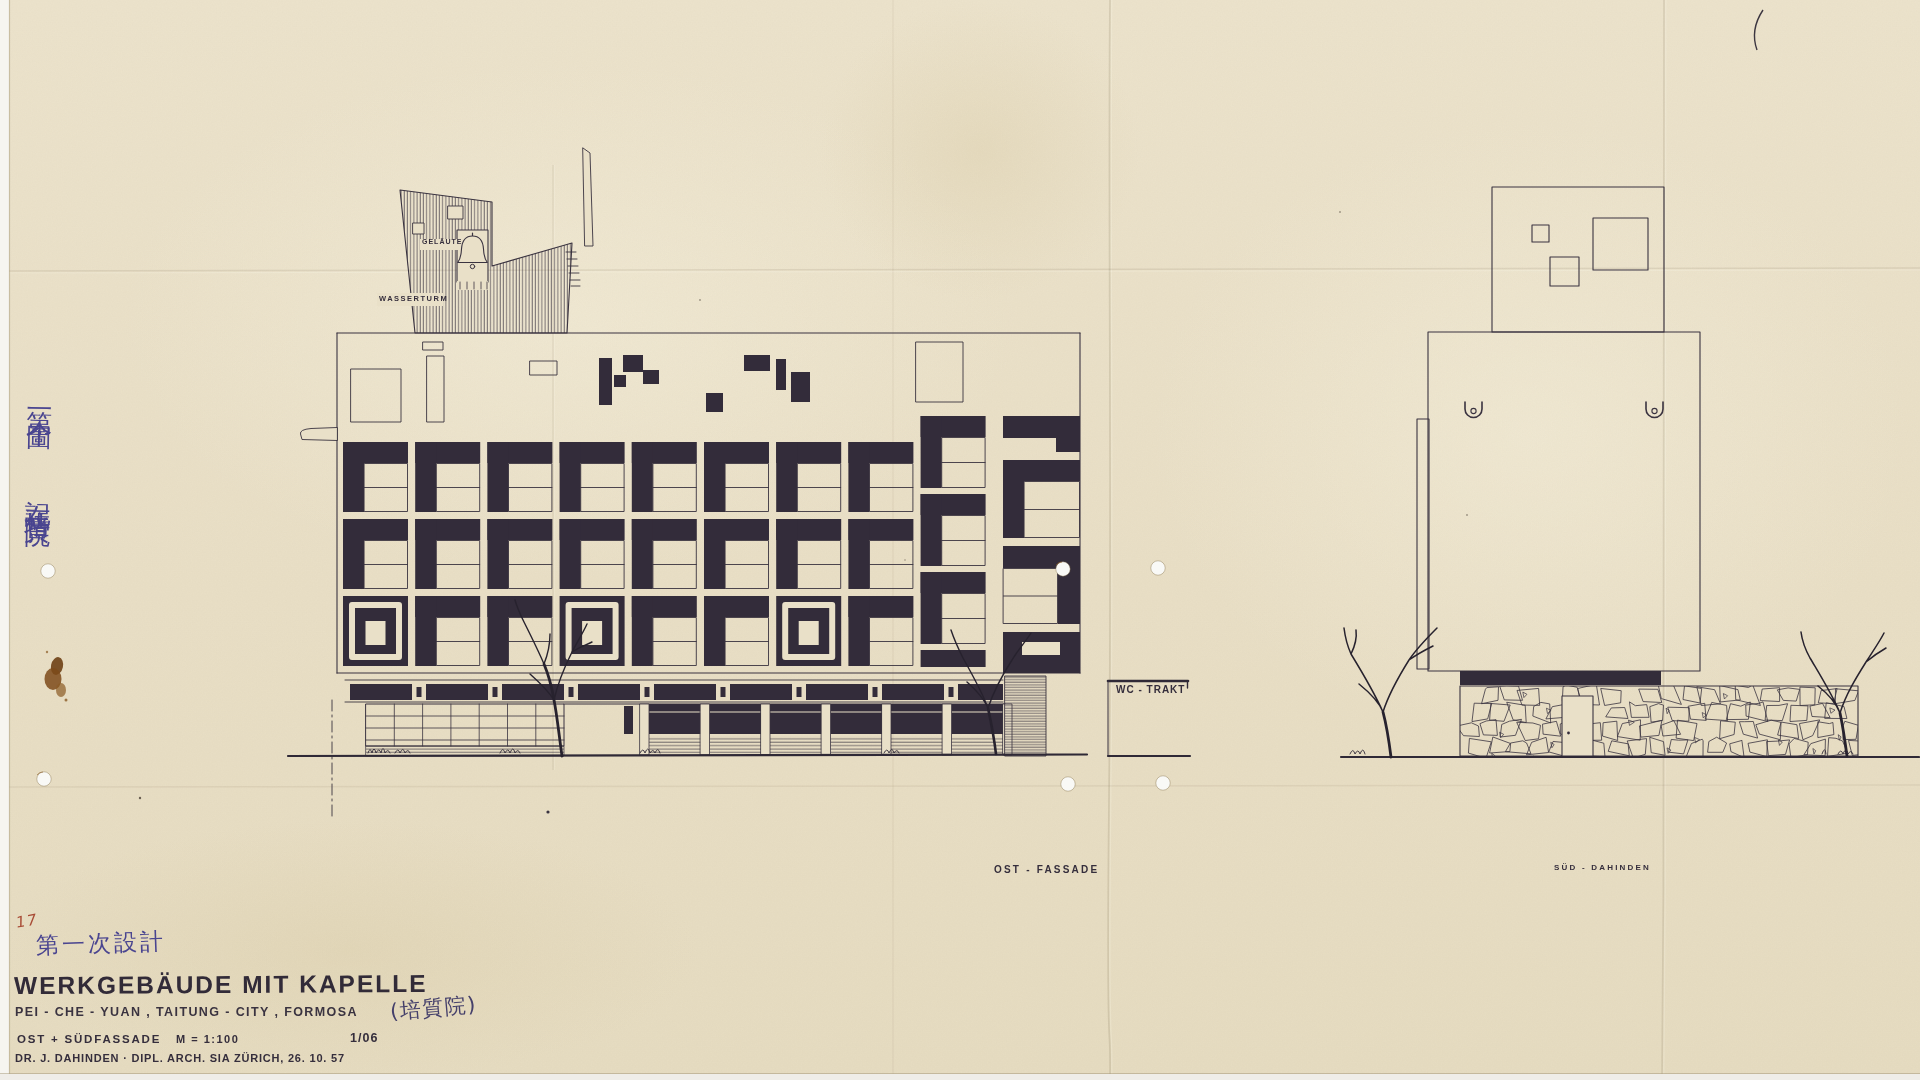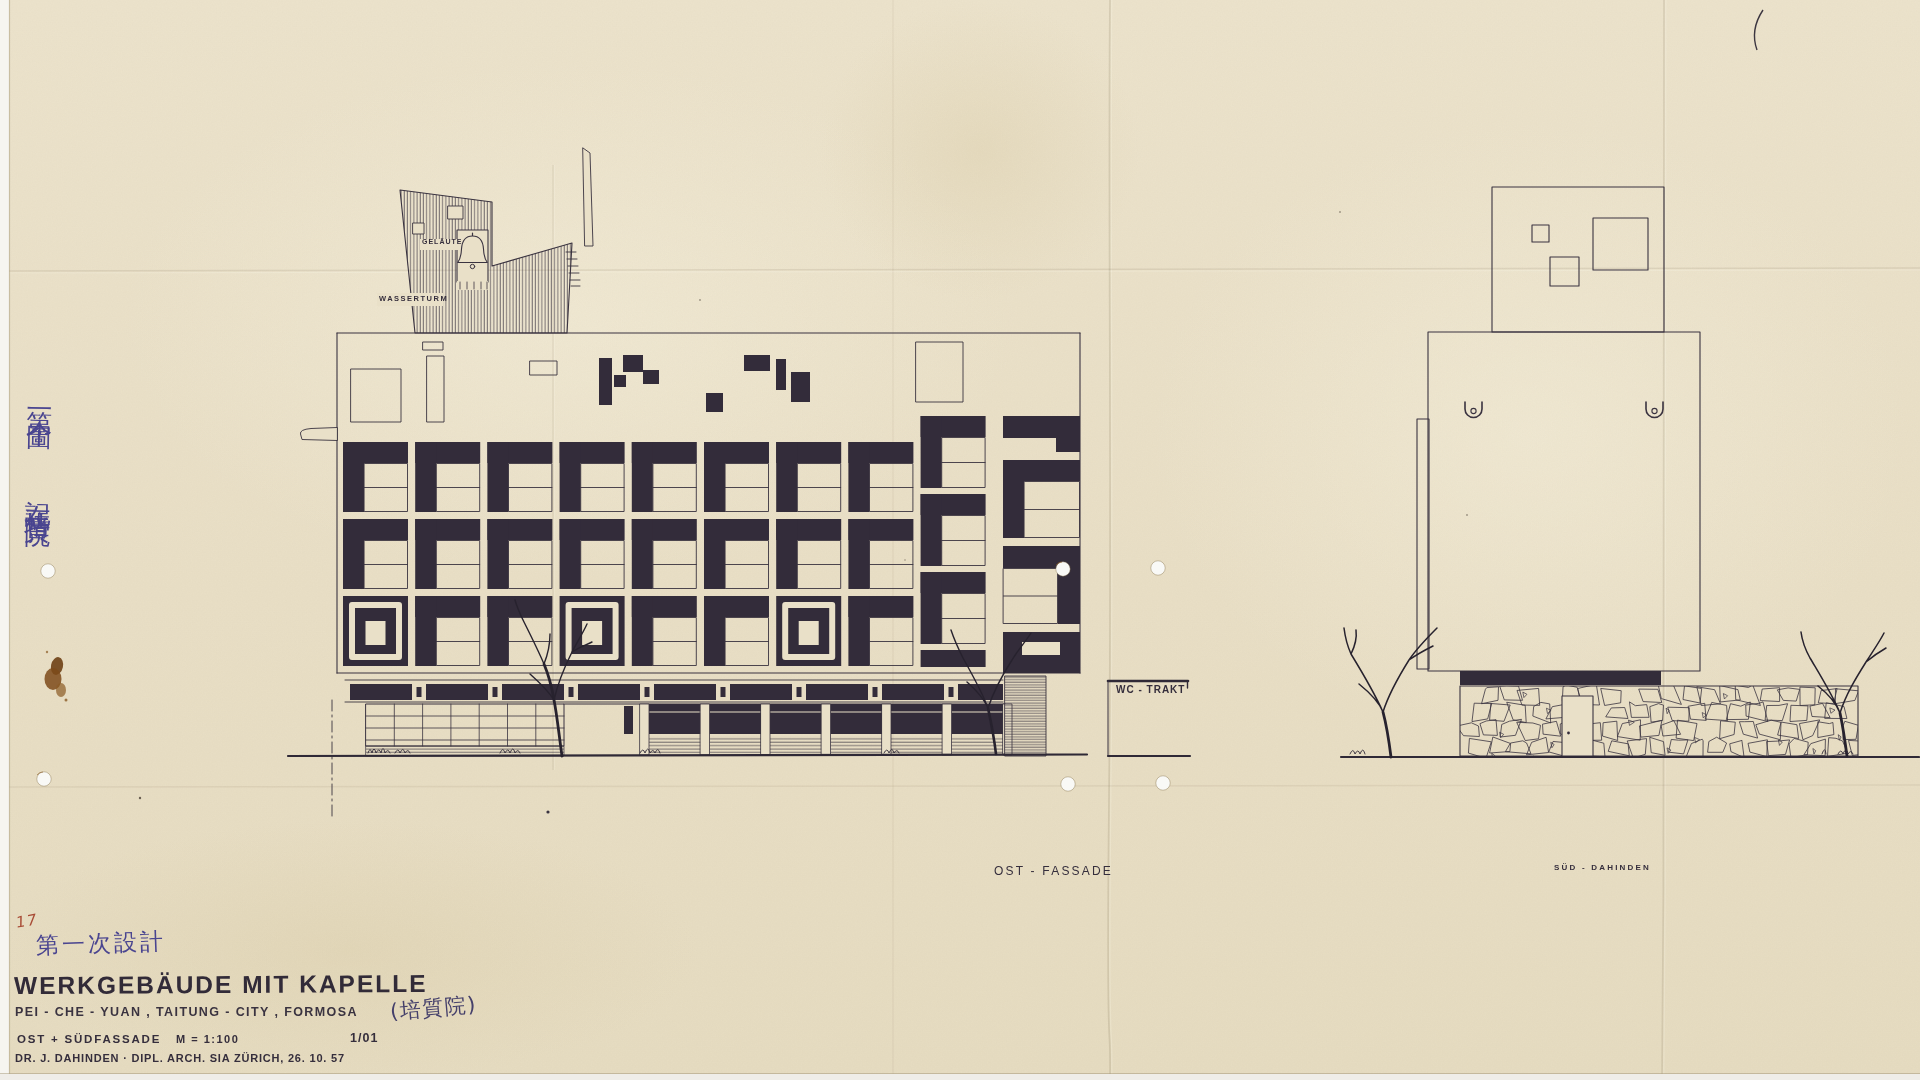--- a/index.html
+++ b/index.html
@@ -6,21 +6,21 @@
   #stage{position:relative;width:1920px;height:1080px;overflow:hidden;
          font-family:"Liberation Sans",sans-serif;background:#5eead4;}
   #art{position:absolute;left:0;top:0;}
   .lbl{position:absolute;white-space:nowrap;color:#352e3c;
        font-family:"Liberation Sans",sans-serif;letter-spacing:1.5px;}
   .draft{font-weight:bold;}
   .hand{color:#4a4590;font-family:"DejaVu Sans",sans-serif;}
   .lbl-bell{left:422px;top:238px;font-size:7px;letter-spacing:1px;font-weight:bold;}
   .lbl-water{left:379px;top:294px;font-size:7.5px;letter-spacing:1.5px;font-weight:bold;}
   .lbl-wc{left:1116px;top:684px;font-size:10px;letter-spacing:1px;font-weight:bold;}
-  .lbl-ost{left:994px;top:864px;font-size:12px;letter-spacing:2.2px;font-weight:normal;}
+  .lbl-ost{left:994px;top:864px;font-size:10px;letter-spacing:2.2px;font-weight:bold;}
   .lbl-sud{left:1554px;top:863px;font-size:8px;letter-spacing:2.2px;font-weight:bold;}
   .lbl-17{left:16px;top:912px;font-size:15px;color:#a84b35;transform:rotate(-10deg);
           font-family:"DejaVu Sans",sans-serif;font-style:italic;}
   .lbl-firstdesign{left:36px;top:928px;font-size:23px;letter-spacing:3px;transform:rotate(-2deg);}
   .lbl-title{left:14px;top:971px;font-size:24.5px;letter-spacing:2px;color:#322b38;transform:rotate(-0.3deg);}
   .lbl-loc{left:15px;top:1005px;font-size:12.5px;letter-spacing:1.4px;font-weight:bold;color:#3a3340;}
   .lbl-loczh{left:390px;top:994px;font-size:21px;color:#45406b;transform:rotate(-5deg);}
   .lbl-fassline{left:17px;top:1033px;font-size:11.5px;letter-spacing:1.8px;font-weight:bold;}
   .lbl-scale{left:176px;top:1033px;font-size:11px;letter-spacing:1.5px;font-weight:bold;}
   .lbl-ref{left:350px;top:1031px;font-size:12.5px;letter-spacing:1px;font-weight:bold;}
@@ -539,17 +539,17 @@
 <div class="lbl lbl-ost">OST - FASSADE</div>
 <div class="lbl lbl-sud">SÜD - DAHINDEN</div>
 
 <div class="lbl lbl-17 hand">17</div>
 <div class="lbl lbl-firstdesign hand">第一次設計</div>
 <div class="lbl lbl-title draft">WERKGEBÄUDE MIT KAPELLE</div>
 <div class="lbl lbl-loc">PEI - CHE - YUAN , TAITUNG - CITY , FORMOSA</div>
 <div class="lbl lbl-loczh hand">(培質院)</div>
 <div class="lbl lbl-fassline">OST + SÜDFASSADE</div>
 <div class="lbl lbl-scale">M = 1:100</div>
-<div class="lbl lbl-ref">1/01</div>
+<div class="lbl lbl-ref">1/06</div>
 <div class="lbl lbl-arch">DR. J. DAHINDEN   ·   DIPL. ARCH. SIA   ZÜRICH, 26. 10. 57</div>
 <div class="lbl lbl-side hand">第一个圖, 記在培質院.</div>
 
 </div>
 
 </body></html>

